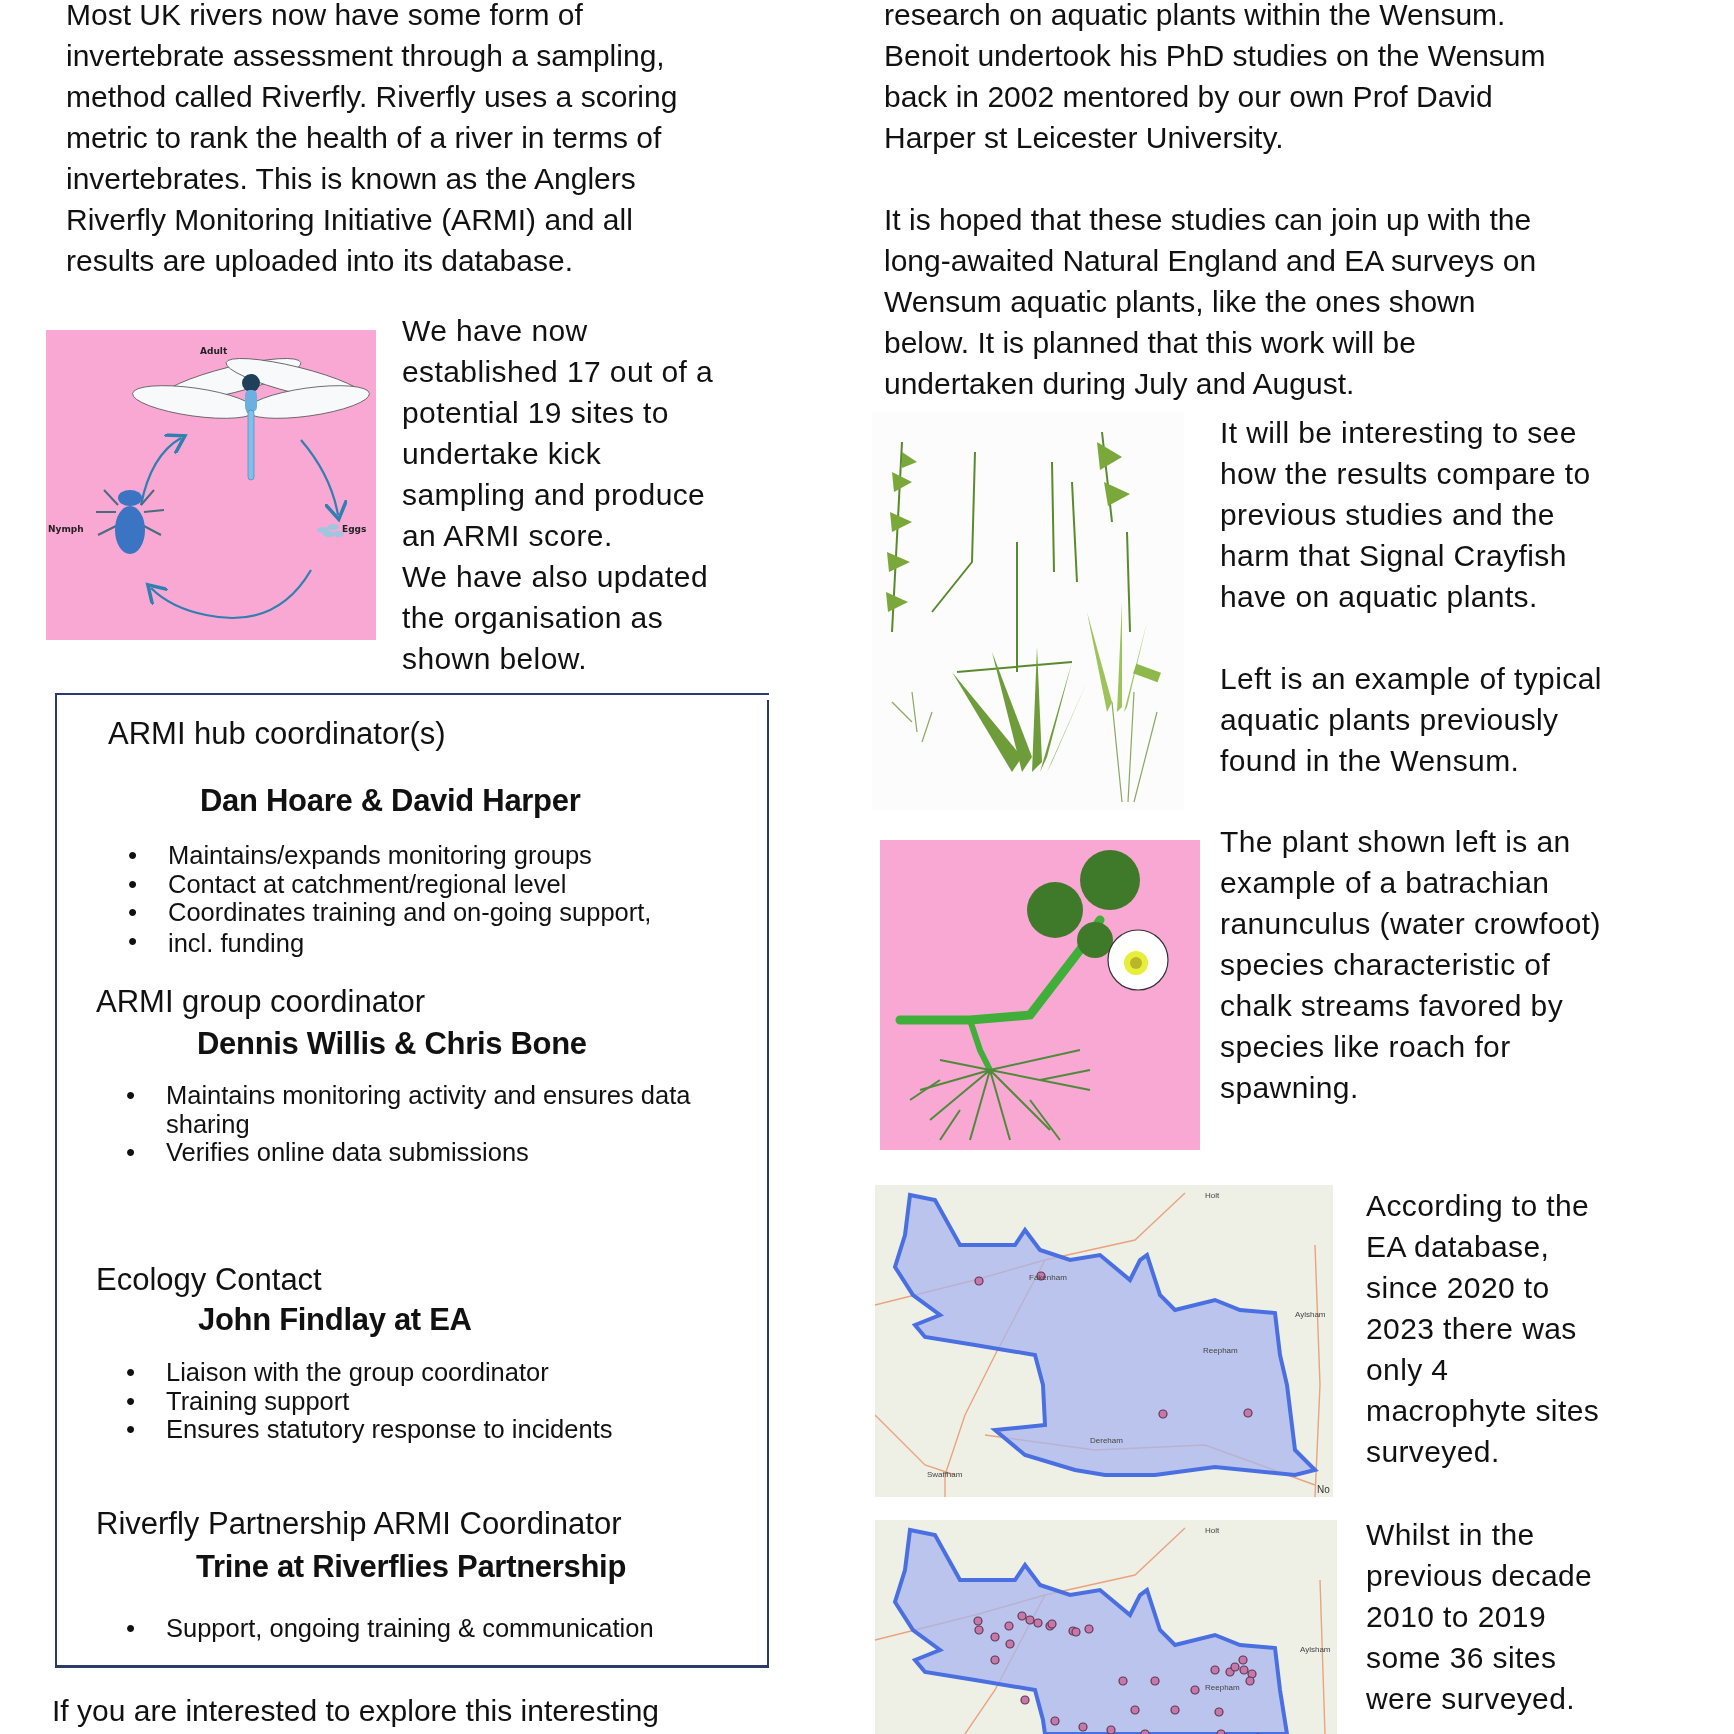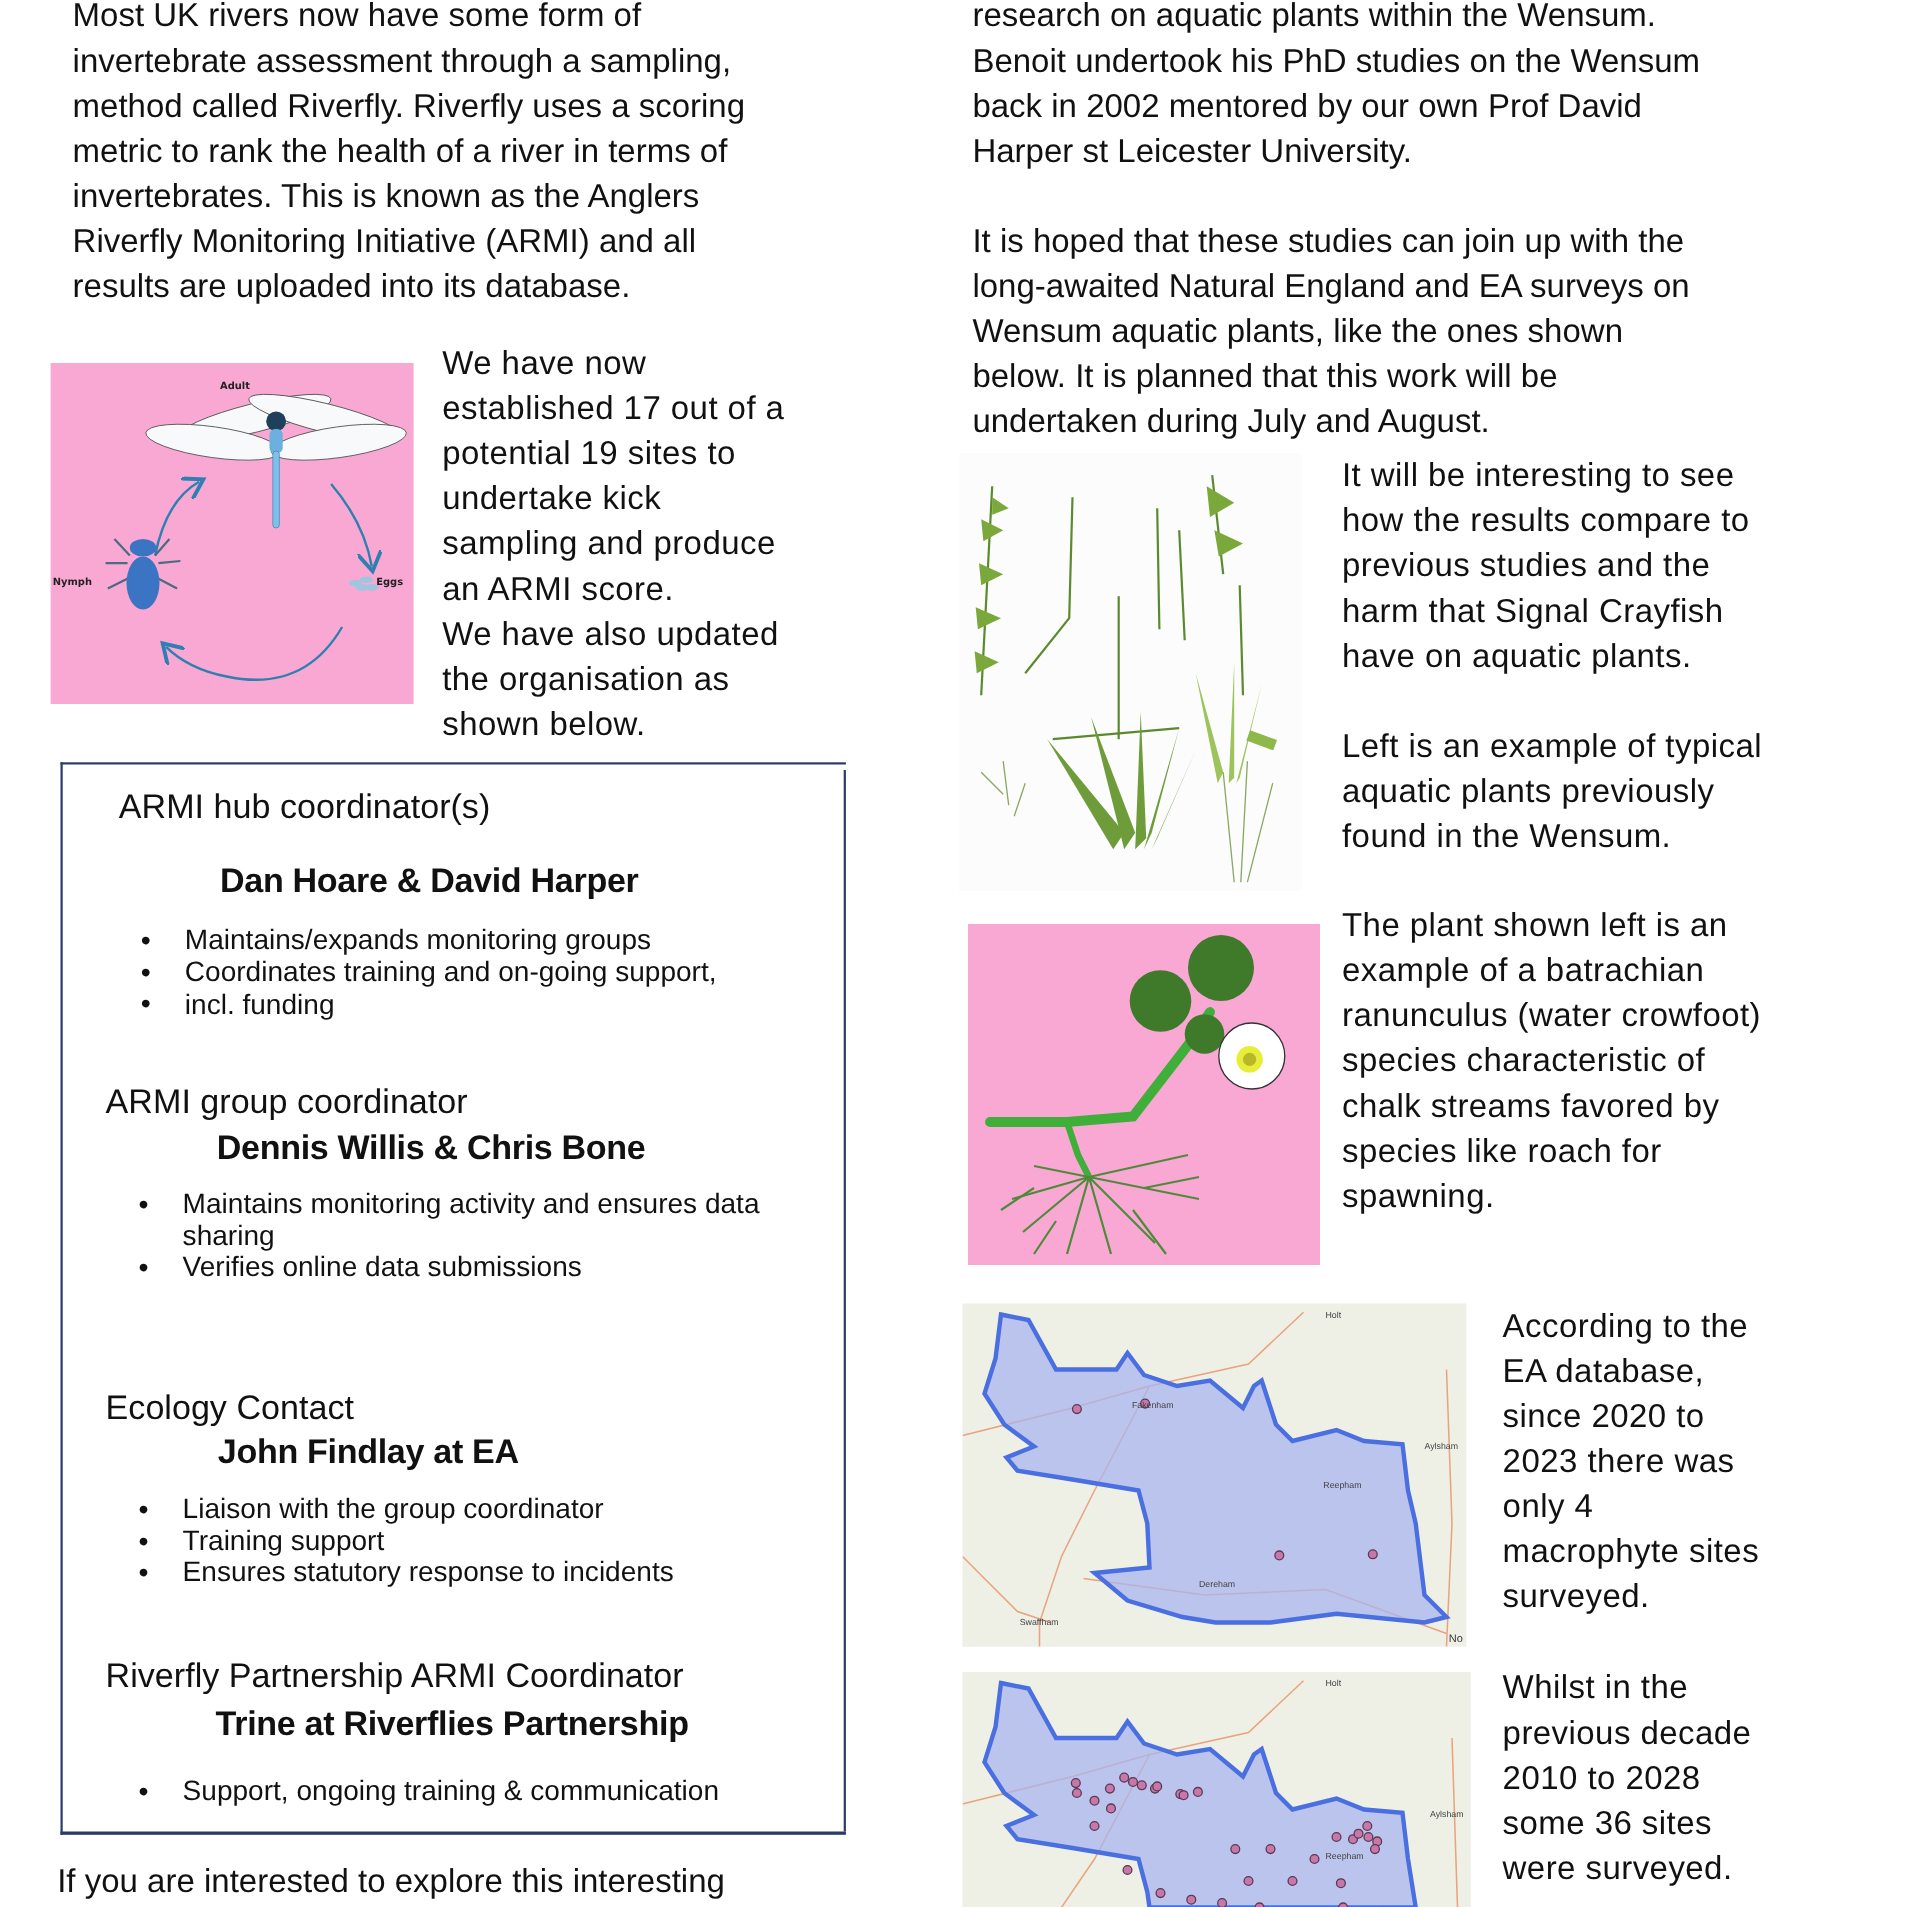--- a/index.html
+++ b/index.html
@@ -84,20 +84,21 @@
 the organisation as
 shown below.</p>
 
 <div id="org-box" class="abs"></div>
 <div id="org-box-right" class="abs"></div>
 
 <div class="abs role-title" style="left:108px; top:716px;">ARMI hub coordinator(s)</div>
 <div class="abs role-name" style="left:200px; top:783px;">Dan Hoare &amp; David Harper</div>
 <ul class="abs duties" style="left:128px; top:841px; width:640px;">
   <li>Maintains/expands monitoring groups</li>
+  <li>Contact at catchment/regional level</li>
   <li>Coordinates training and on-going support,</li>
   <li class="cont" style="padding-top:2px">incl. funding</li>
 </ul>
 
 <div class="abs role-title" style="left:96px; top:984px;">ARMI group coordinator</div>
 <div class="abs role-name" style="left:197px; top:1026px;">Dennis Willis &amp; Chris Bone</div>
 <ul class="abs duties" style="left:126px; top:1081px; width:632px;">
   <li>Maintains monitoring activity and ensures data sharing</li>
   <li>Verifies online data submissions</li>
 </ul>
@@ -292,15 +293,15 @@
         <circle cx="260" cy="190" r="4" fill="#c878a8" stroke="#5a3a55" stroke-width="1.2"></circle>
       </g>
     <text x="330" y="13" font-size="8" fill="#444">Holt</text>
     <text x="425" y="132" font-size="8" fill="#444">Aylsham</text>
     <text x="330" y="170" font-size="8" fill="#444">Reepham</text>
   </svg>
 </div>
 
 <p class="abs para-wide" style="left:1366px; top:1514px; width:360px;">Whilst in the
 previous decade
-2010 to 2028
+2010 to 2019
 some 36 sites
 were surveyed.</p>
 
 </body></html>

